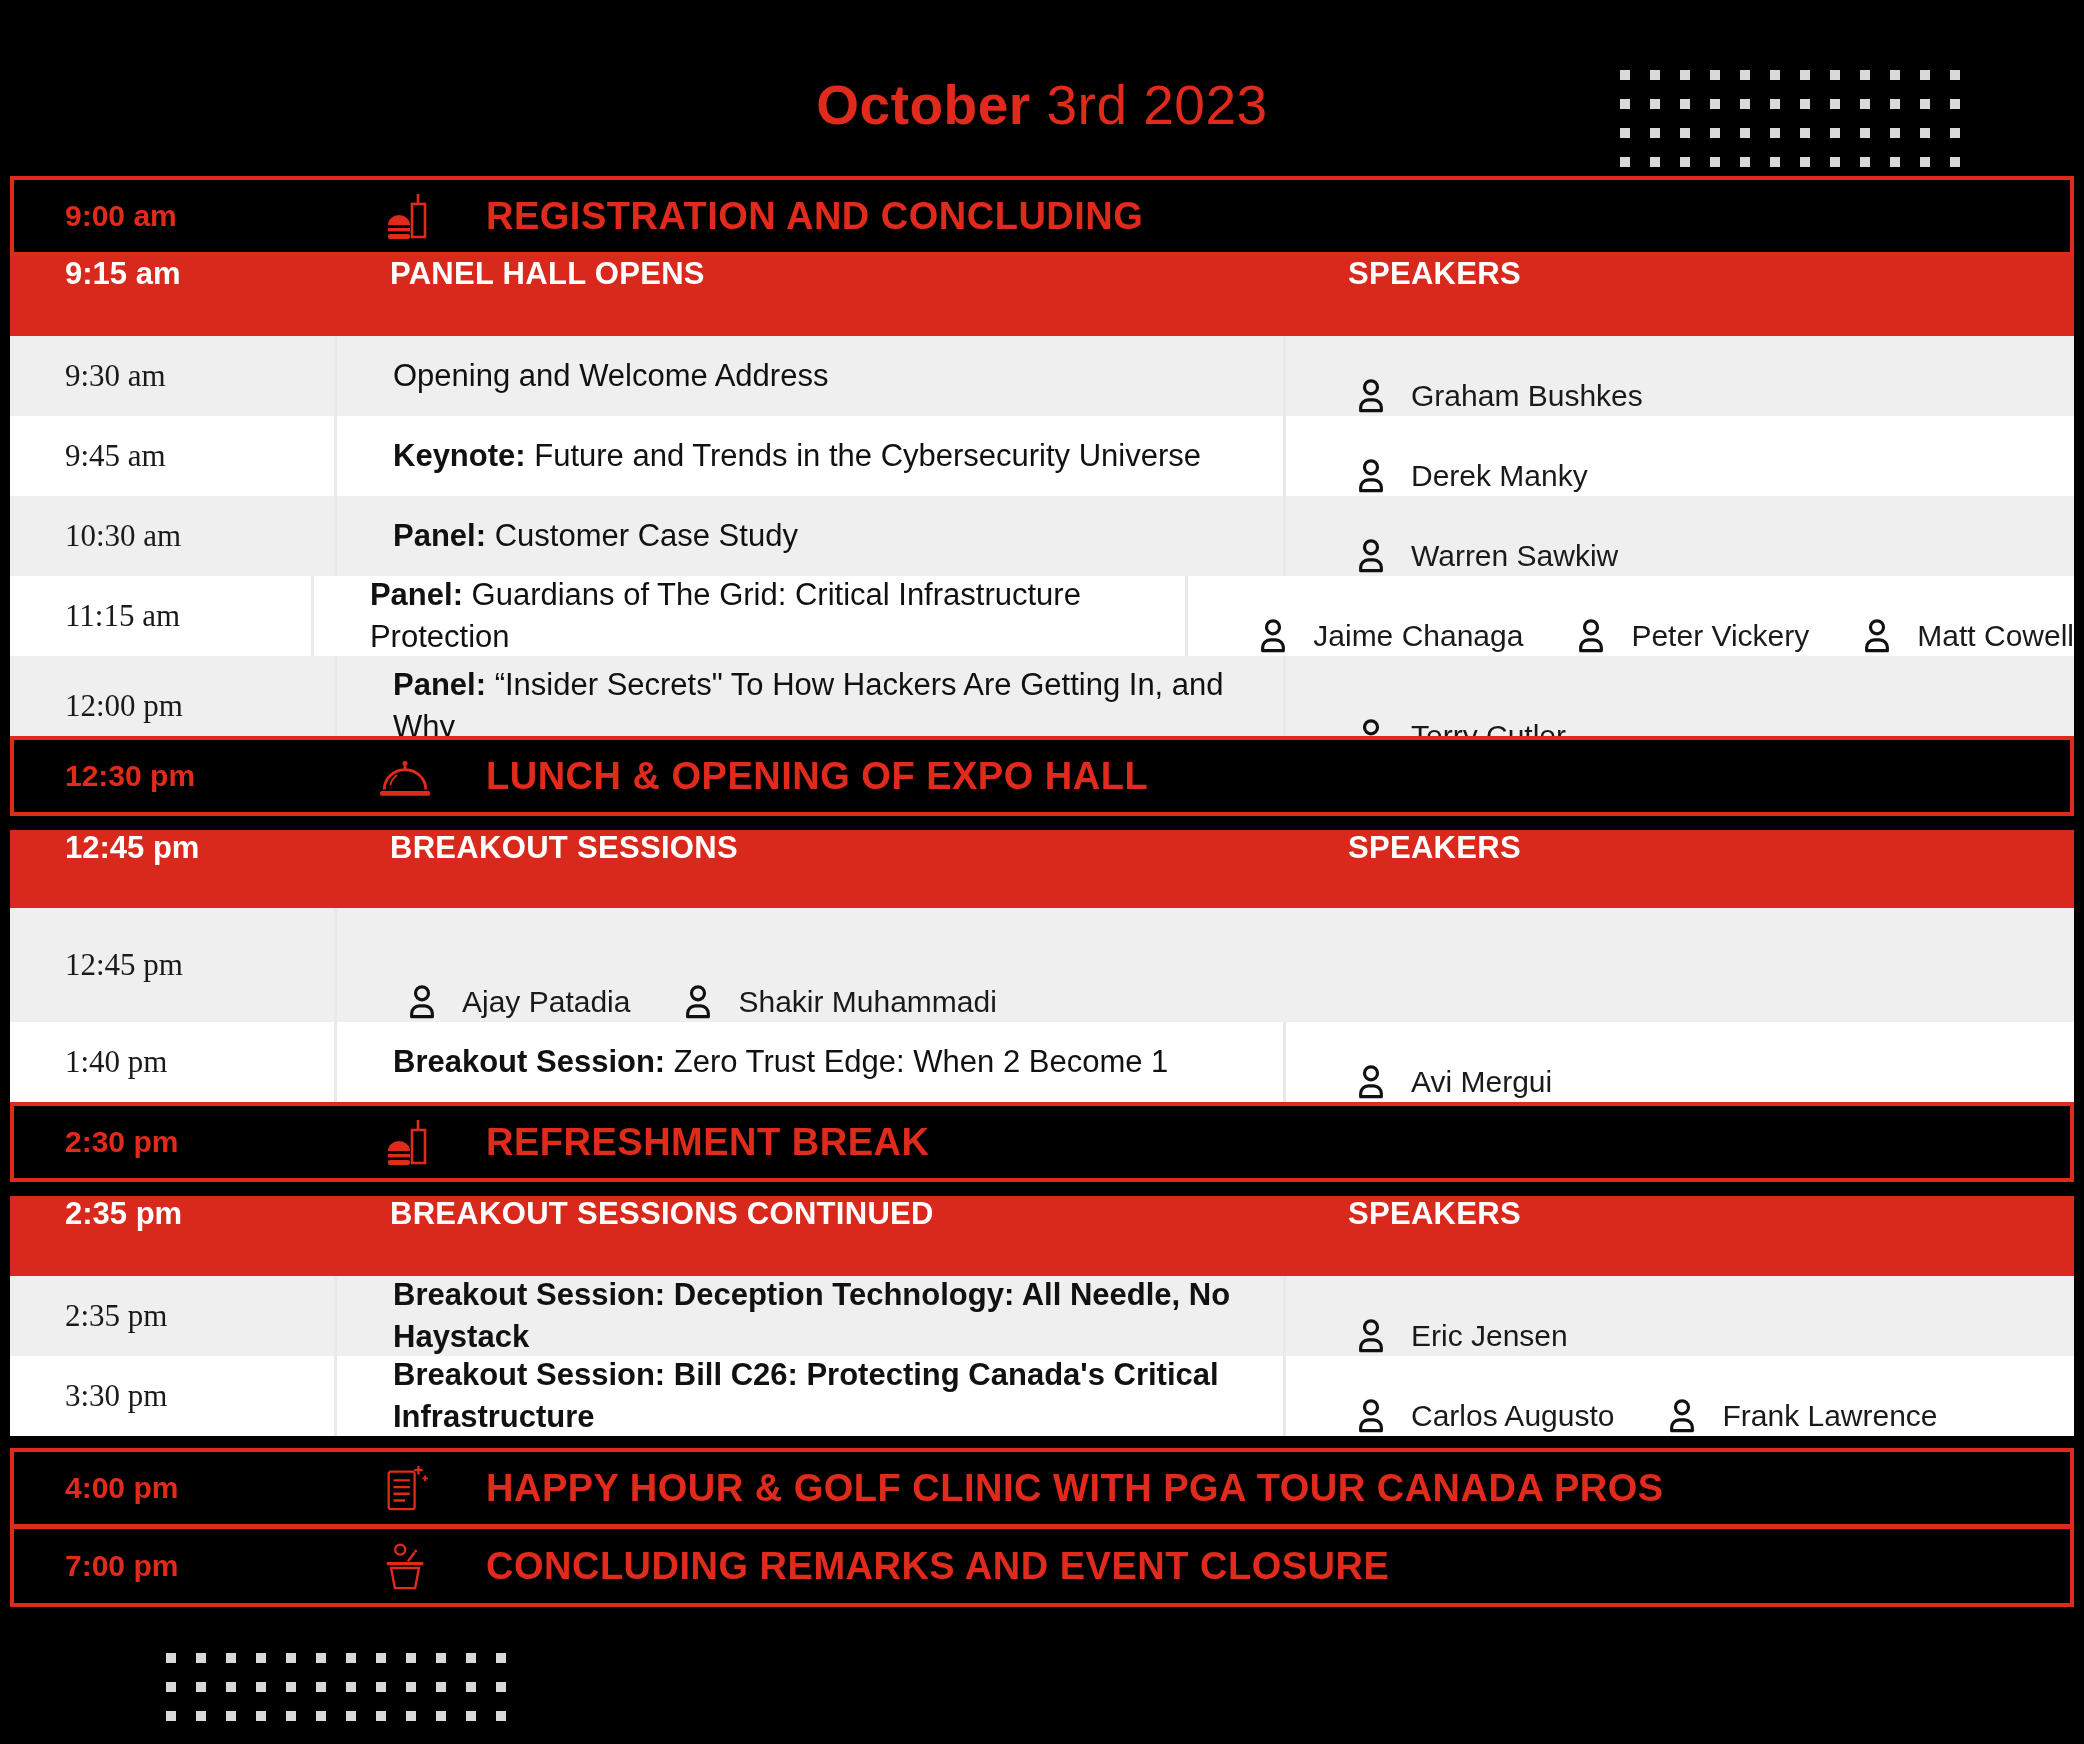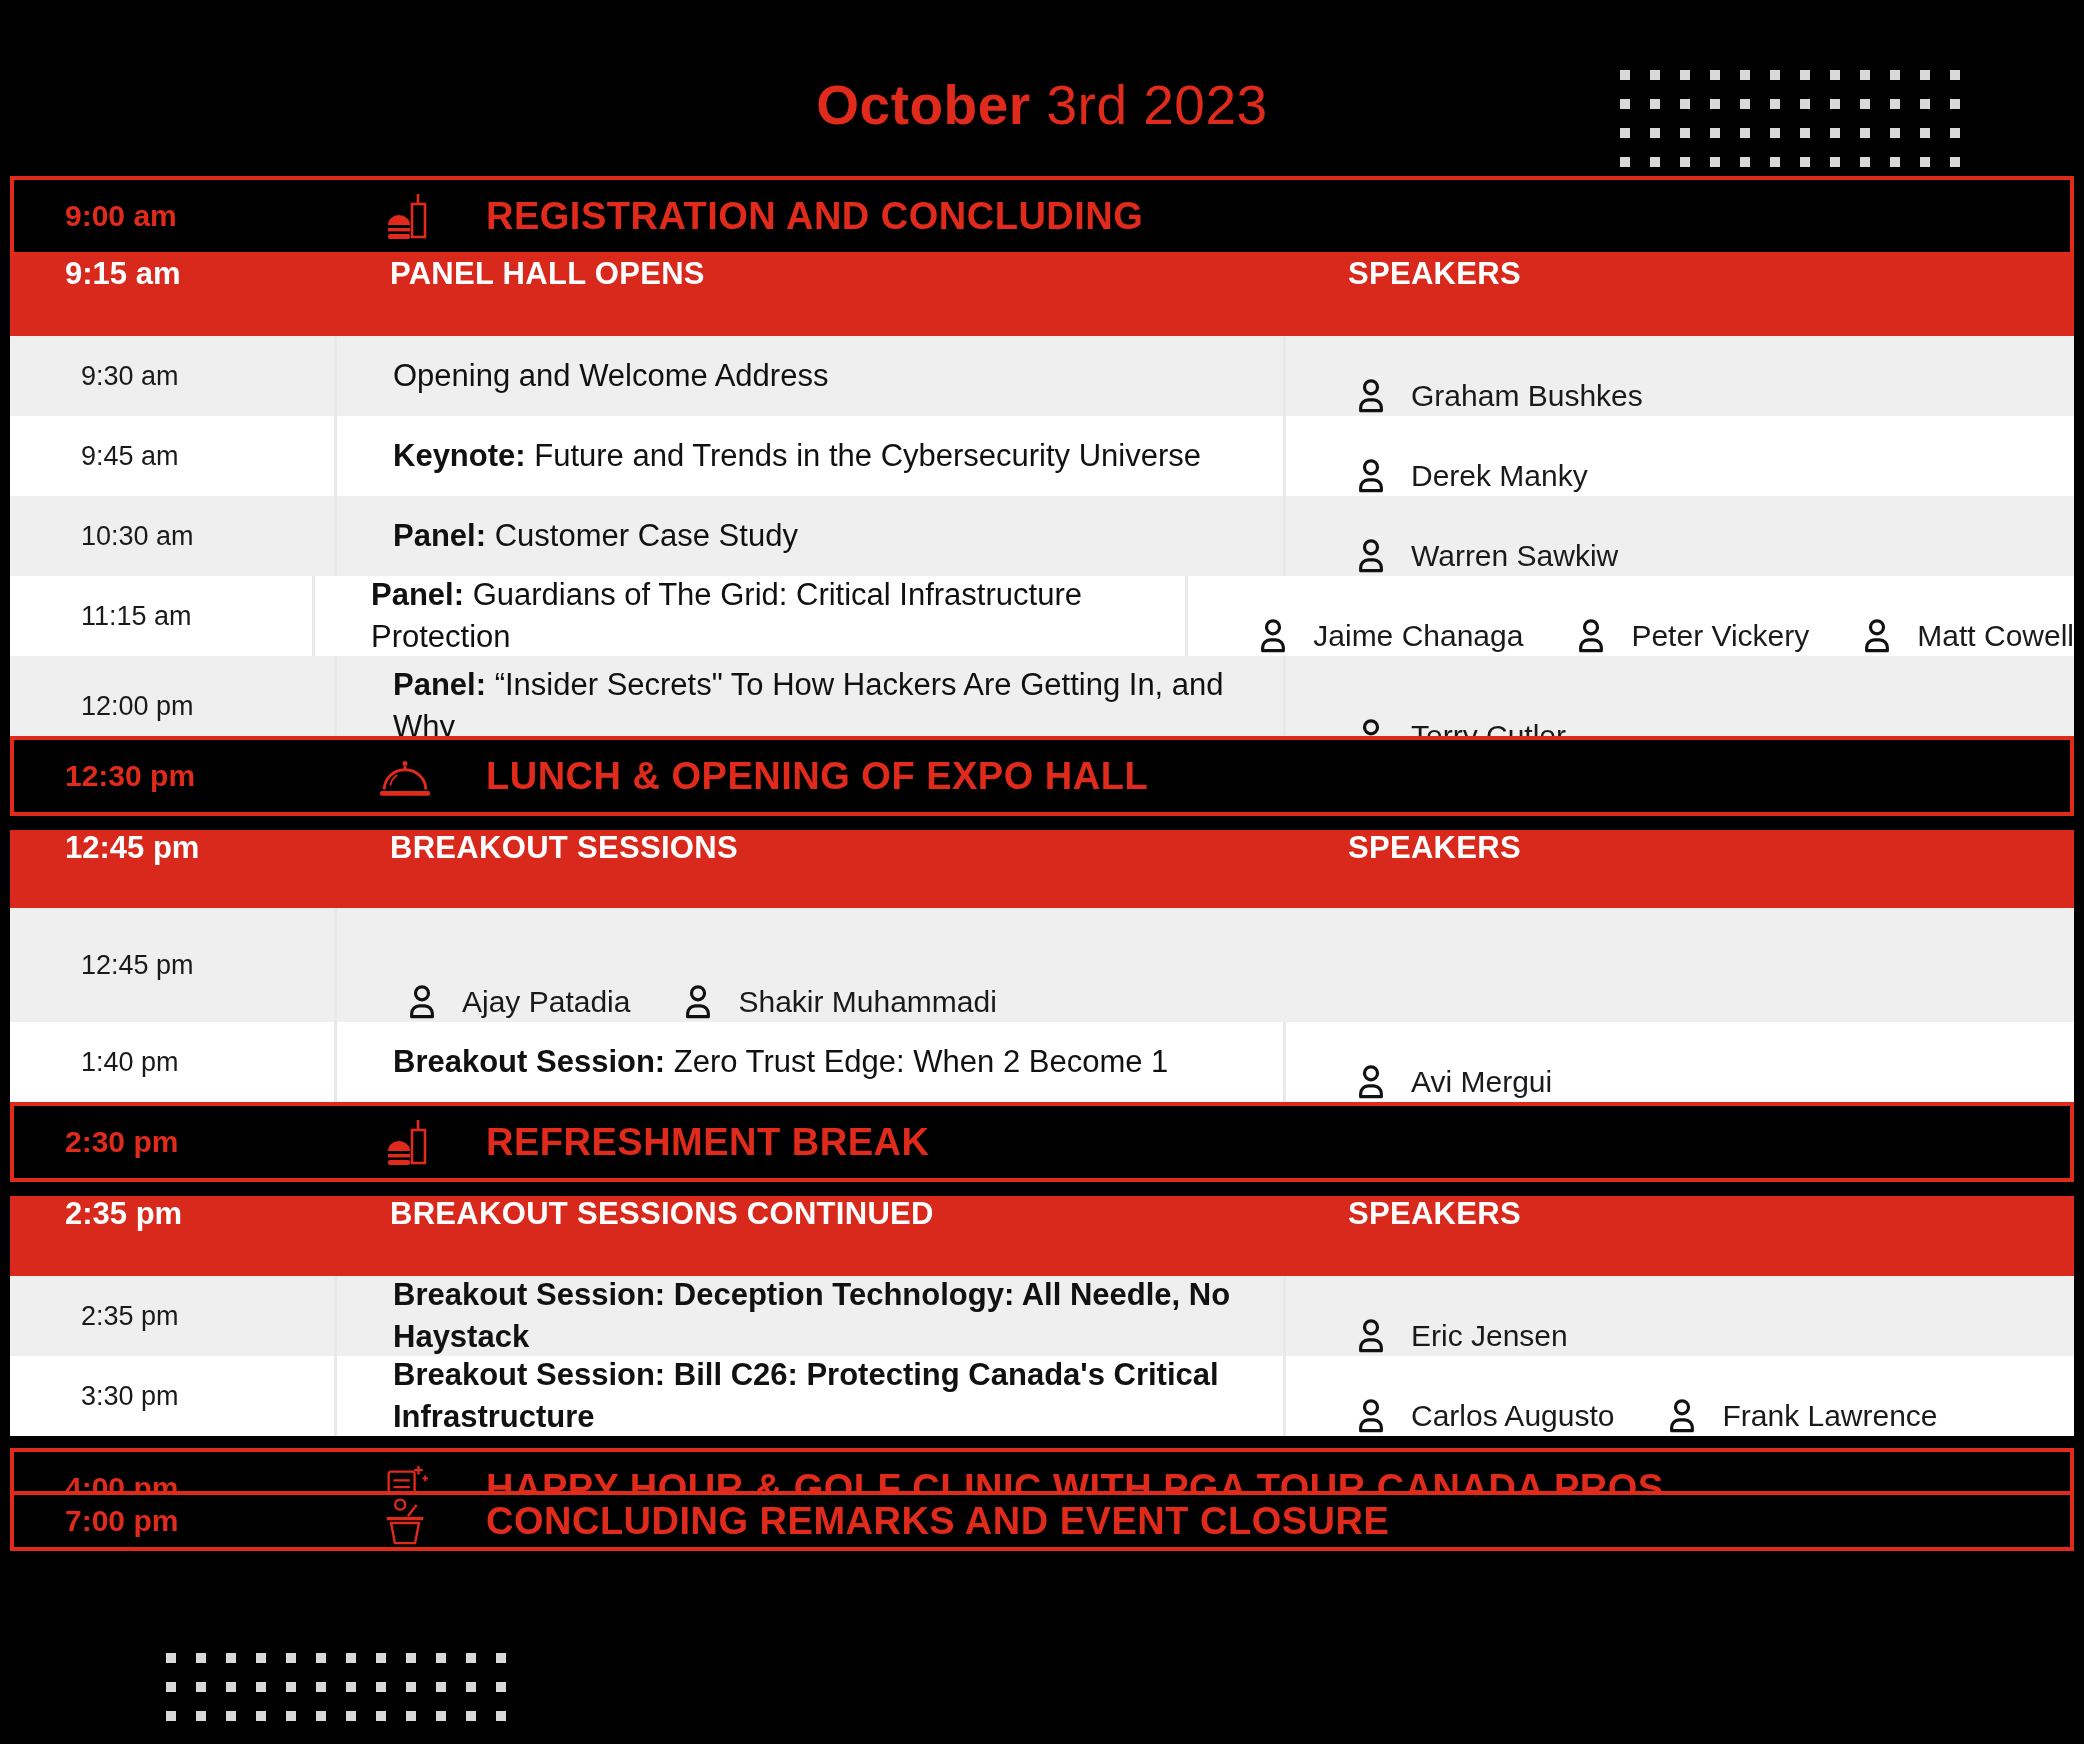--- a/index.html
+++ b/index.html
@@ -65,23 +65,23 @@
     color:#fff;font-size:31px;font-weight:700;letter-spacing:0.3px;
   }
   
   .row{
     position:absolute;left:10px;width:2064px;
     display:flex;align-items:stretch;box-sizing:border-box;
   }
   .row.gray{background:#EFEFEF;}
   .row.white{background:#FFFFFF;}
   .c-time{
-    width:324px;padding-left:71px;box-sizing:border-box;
+    width:324px;padding-left:55px;box-sizing:border-box;
     display:flex;align-items:center;
-    font-size:27px;color:#1A1A1A;
+    font-size:31px;color:#1A1A1A;font-family:Liberation Serif, serif;
   }
   .c-session{
     width:949px;padding-left:56px;padding-right:20px;box-sizing:border-box;
     border-left:3px solid #E9E9E9;
     display:flex;flex-direction:column;justify-content:center;
     font-size:31px;color:#111;line-height:42px;
   }
   .c-session b{font-weight:700;}
   .c-speakers{
     flex:1;padding-left:65px;box-sizing:border-box;
@@ -345,21 +345,21 @@
   <div class="banner" style="top:1448px;height:80px">
     <div class="b-time">4:00 pm</div>
     <div class="b-icon">
         <svg class="picon" width="48" height="50" viewBox="0 0 48 52">
           <use href="#icon-clipboard"></use>
         </svg>
       </div>
     <div class="b-label">HAPPY HOUR &amp; GOLF CLINIC WITH PGA TOUR CANADA PROS</div>
   </div>
 
-  <div class="banner" style="top:1491px;height:60px">
+  <div class="banner" style="top:1525px;height:82px">
     <div class="b-time">7:00 pm</div>
     <div class="b-icon">
         <svg class="picon" width="50" height="50" viewBox="0 0 52 52">
           <use href="#icon-podium"></use>
         </svg>
       </div>
     <div class="b-label">CONCLUDING REMARKS AND EVENT CLOSURE</div>
   </div>
 
 </div>

